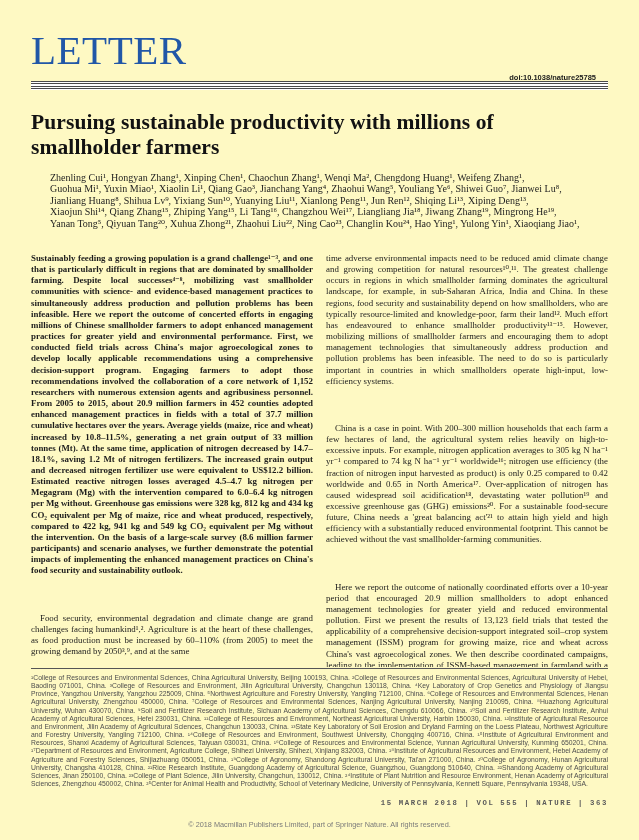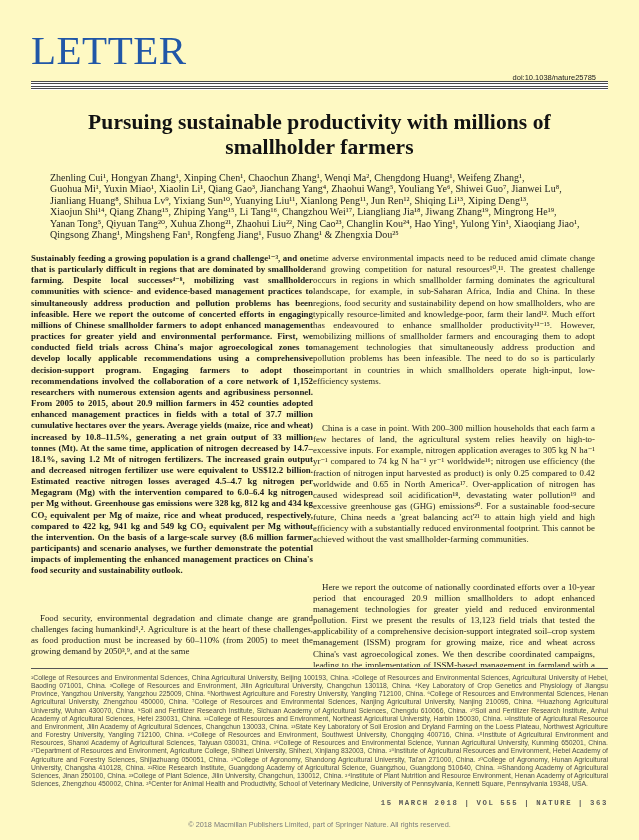--- a/index.html
+++ b/index.html
@@ -24,21 +24,21 @@
     line-height: 40px;
     color: #2157a7;
     letter-spacing: 0.5px;
     font-weight: 400;
   }
   .doi {
     position: absolute;
     right: 12px;
     bottom: -2px;
     font-family: "Liberation Sans", "DejaVu Sans", sans-serif;
-    font-weight: 400;
+    font-weight: 700;
     font-size: 7.5px;
     color: #1a1a1a;
     margin-left: 30px;
   }
   .header-rule {
     top: 81px;
     height: 9px;
     background: repeating-linear-gradient(
       to bottom,
       #4a4a4a 0px, #4a4a4a 1px,
@@ -47,37 +47,37 @@
   }
 
   
   .article-title {
     top: 110px;
     font-size: 21.5px;
     line-height: 25px;
     font-weight: 700;
     color: #121212;
     letter-spacing: 0.1px;
-    text-align: center;
   }
 
   
   .author-block {
     top: 172px;
     font-size: 10px;
     line-height: 11.4px;
     color: #1e1e1e;
     margin-left: 19px;
   }
 
   
   .columns {
     top: 253px;
     height: 414px;
     display: flex;
+    gap: 13px;
     overflow: hidden;
   }
   .col {
     width: 282px;
     font-size: 8.9px;
     line-height: 11.15px;
     text-align: justify;
     color: #1c1c1c;
   }
   .col p { margin: 0; }
@@ -132,21 +132,20 @@
   <div class="content header-rule"></div>
 
   <h1 class="content article-title">Pursuing sustainable productivity with millions of smallholder farmers</h1>
 
   <div class="content author-block">
     <div>Zhenling Cui¹, Hongyan Zhang¹, Xinping Chen¹, Chaochun Zhang¹, Wenqi Ma², Chengdong Huang¹, Weifeng Zhang¹,</div>
     <div>Guohua Mi¹, Yuxin Miao¹, Xiaolin Li¹, Qiang Gao³, Jianchang Yang⁴, Zhaohui Wang⁵, Youliang Ye⁶, Shiwei Guo⁷, Jianwei Lu⁸,</div>
     <div>Jianliang Huang⁸, Shihua Lv⁹, Yixiang Sun¹⁰, Yuanying Liu¹¹, Xianlong Peng¹¹, Jun Ren¹², Shiqing Li¹³, Xiping Deng¹³,</div>
     <div>Xiaojun Shi¹⁴, Qiang Zhang¹⁵, Zhiping Yang¹⁵, Li Tang¹⁶, Changzhou Wei¹⁷, Liangliang Jia¹⁸, Jiwang Zhang¹⁹, Mingrong He¹⁹,</div>
     <div>Yanan Tong⁵, Qiyuan Tang²⁰, Xuhua Zhong²¹, Zhaohui Liu²², Ning Cao²³, Changlin Kou²⁴, Hao Ying¹, Yulong Yin¹, Xiaoqiang Jiao¹,</div>
-    <div>Qingsong Zhang¹, Mingsheng Fan¹, Rongfeng Jiang¹, Fusuo Zhang¹ &amp; Zhengxia Dou²⁵</div>
   </div>
 
   <div class="content columns">
     <div class="col">
       <p class="abstract">Sustainably feeding a growing population is a grand challenge¹⁻³, and one that is particularly difficult in regions that are dominated by smallholder farming. Despite local successes⁴⁻⁸, mobilizing vast smallholder communities with science- and evidence-based management practices to simultaneously address production and pollution problems has been infeasible. Here we report the outcome of concerted efforts in engaging millions of Chinese smallholder farmers to adopt enhanced management practices for greater yield and environmental performance. First, we conducted field trials across China's major agroecological zones to develop locally applicable recommendations using a comprehensive decision-support program. Engaging farmers to adopt those recommendations involved the collaboration of a core network of 1,152 researchers with numerous extension agents and agribusiness personnel. From 2005 to 2015, about 20.9 million farmers in 452 counties adopted enhanced management practices in fields with a total of 37.7 million cumulative hectares over the years. Average yields (maize, rice and wheat) increased by 10.8–11.5%, generating a net grain output of 33 million tonnes (Mt). At the same time, application of nitrogen decreased by 14.7–18.1%, saving 1.2 Mt of nitrogen fertilizers. The increased grain output and decreased nitrogen fertilizer use were equivalent to US$12.2 billion. Estimated reactive nitrogen losses averaged 4.5–4.7 kg nitrogen per Megagram (Mg) with the intervention compared to 6.0–6.4 kg nitrogen per Mg without. Greenhouse gas emissions were 328 kg, 812 kg and 434 kg CO₂ equivalent per Mg of maize, rice and wheat produced, respectively, compared to 422 kg, 941 kg and 549 kg CO₂ equivalent per Mg without the intervention. On the basis of a large-scale survey (8.6 million farmer participants) and scenario analyses, we further demonstrate the potential impacts of implementing the enhanced management practices on China's food security and sustainability outlook.</p>
       <p class="indent">Food security, environmental degradation and climate change are grand challenges facing humankind¹,². Agriculture is at the heart of these challenges, as food production must be increased by 60–110% (from 2005) to meet the growing demand by 2050³,⁹, and at the same</p>
     </div>
     <div class="col">
       <p>time adverse environmental impacts need to be reduced amid climate change and growing competition for natural resources¹⁰,¹¹. The greatest challenge occurs in regions in which smallholder farming dominates the agricultural landscape, for example, in sub-Saharan Africa, India and China. In these regions, food security and sustainability depend on how smallholders, who are typically resource-limited and knowledge-poor, farm their land¹². Much effort has endeavoured to enhance smallholder productivity¹³⁻¹⁵. However, mobilizing millions of smallholder farmers and encouraging them to adopt management technologies that simultaneously address production and pollution problems has been infeasible. The need to do so is particularly important in countries in which smallholders operate high-input, low-efficiency systems.</p>
       <p class="indent">China is a case in point. With 200–300 million households that each farm a few hectares of land, the agricultural system relies heavily on high-to-excessive inputs. For example, nitrogen application averages to 305 kg N ha⁻¹ yr⁻¹ compared to 74 kg N ha⁻¹ yr⁻¹ worldwide¹⁶; nitrogen use efficiency (the fraction of nitrogen input harvested as product) is only 0.25 compared to 0.42 worldwide and 0.65 in North America¹⁷. Over-application of nitrogen has caused widespread soil acidification¹⁸, devastating water pollution¹⁹ and excessive greenhouse gas (GHG) emissions²⁰. For a sustainable food-secure future, China needs a 'great balancing act'²¹ to attain high yield and high efficiency with a substantially reduced environmental footprint. This cannot be achieved without the vast smallholder-farming communities.</p>

